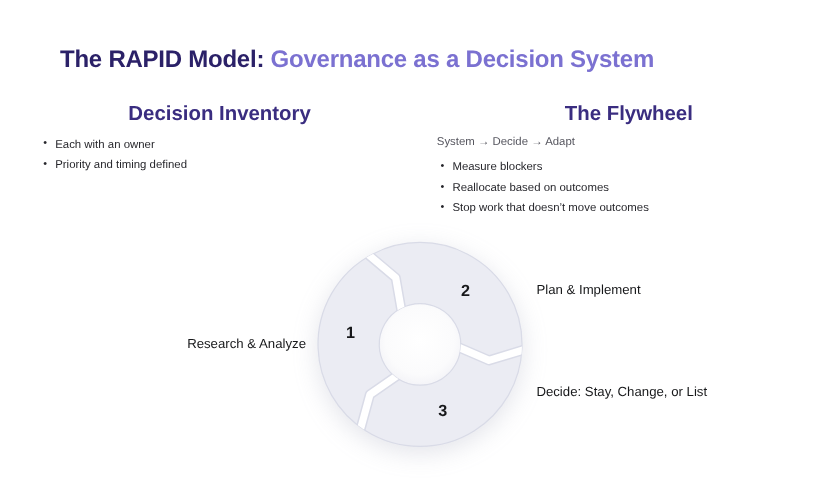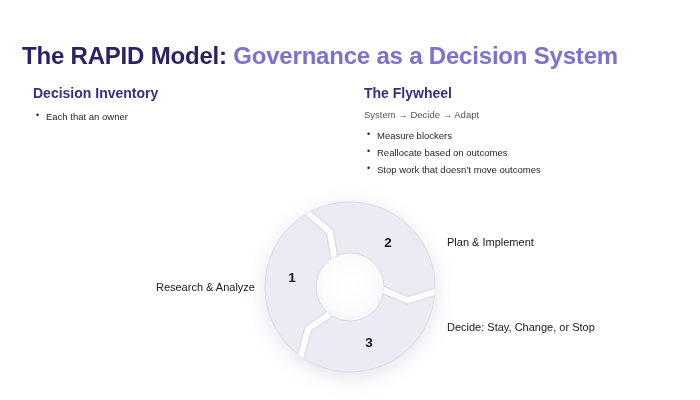--- a/index.html
+++ b/index.html
@@ -7,30 +7,30 @@
     --body:#26262b; --muted:#55555e; --label:#17181a;
     --ring-fill:#ebecf3; --ring-border:#d9dbe7; --gap-fill:#ffffff;
   }
   html,body{margin:0;padding:0;}
   body{
     width:700px;height:400px;background:#ffffff;position:relative;overflow:hidden;
     font-family:"Liberation Sans", sans-serif;
     -webkit-font-smoothing:antialiased;
   }
   .page-title{
-    position:absolute;left:22px;top:26px;
-    font-size:24px;font-weight:bold;letter-spacing:-0.2px;white-space:nowrap;text-align:right;
+    position:absolute;left:50px;top:26px;
+    font-size:20px;font-weight:bold;letter-spacing:-0.2px;white-space:nowrap;text-align:right;
   }
   .page-title .t-dark{color:var(--title-dark);}
   .page-title .t-accent{color:var(--title-accent);}
   .col{position:absolute;top:85px;}
   .col-left{left:33px;width:300px;}
   .col-right{left:364px;width:320px;}
   .section-heading{
-    margin:0;font-size:14px;font-weight:bold;color:var(--heading);letter-spacing:0;
+    margin:0;font-size:17px;font-weight:bold;color:var(--heading);letter-spacing:0;text-align:center;
   }
   .section-subtitle{
     margin:8px 0 0 0;font-size:9.5px;color:var(--muted);
   }
   ul.bullets{list-style:none;margin:10px 0 0 0;padding:0;}
   ul.bullets li{
     position:relative;font-size:9.5px;color:var(--body);
     padding-left:13px;margin-top:5.5px;line-height:1.2;
   }
   ul.bullets li::before{
@@ -50,21 +50,22 @@
 </head>
 <body>
 
 <div class="slide">
 
   <h1 class="page-title"><span class="t-dark">The RAPID Model:</span><span>&nbsp;</span><span class="t-accent">Governance as a Decision System</span></h1>
 
   <div class="col col-left">
     <h2 class="section-heading">Decision Inventory</h2>
     <ul class="bullets">
-      <li>Each that an owner</li>
+      <li>Each with an owner</li>
+      <li>Priority and timing defined</li>
     </ul>
   </div>
 
   <div class="col col-right">
     <h2 class="section-heading">The Flywheel</h2>
     <p class="section-subtitle">System → Decide → Adapt</p>
     <ul class="bullets">
       <li>Measure blockers</li>
       <li>Reallocate based on outcomes</li>
       <li>Stop work that doesn’t move outcomes</li>
@@ -96,15 +97,15 @@
       <polyline points="93.8,134.0 68.3,151.7 59.1,185.4" stroke="var(--gap-fill)" stroke-width="6"></polyline>
     </g>
   </svg>
 
   <div class="cycle-num" style="left:292px;top:277px;">1</div>
   <div class="cycle-num" style="left:388px;top:242px;">2</div>
   <div class="cycle-num" style="left:369px;top:342px;">3</div>
 
   <div class="cycle-label align-right" style="left:115px;top:281px;width:140px;">Research &amp; Analyze</div>
   <div class="cycle-label" style="left:447px;top:236px;">Plan &amp; Implement</div>
-  <div class="cycle-label" style="left:447px;top:321px;">Decide: Stay, Change, or Stop</div>
+  <div class="cycle-label" style="left:447px;top:321px;">Decide: Stay, Change, or List</div>
 
 </div>
 
 </body></html>

